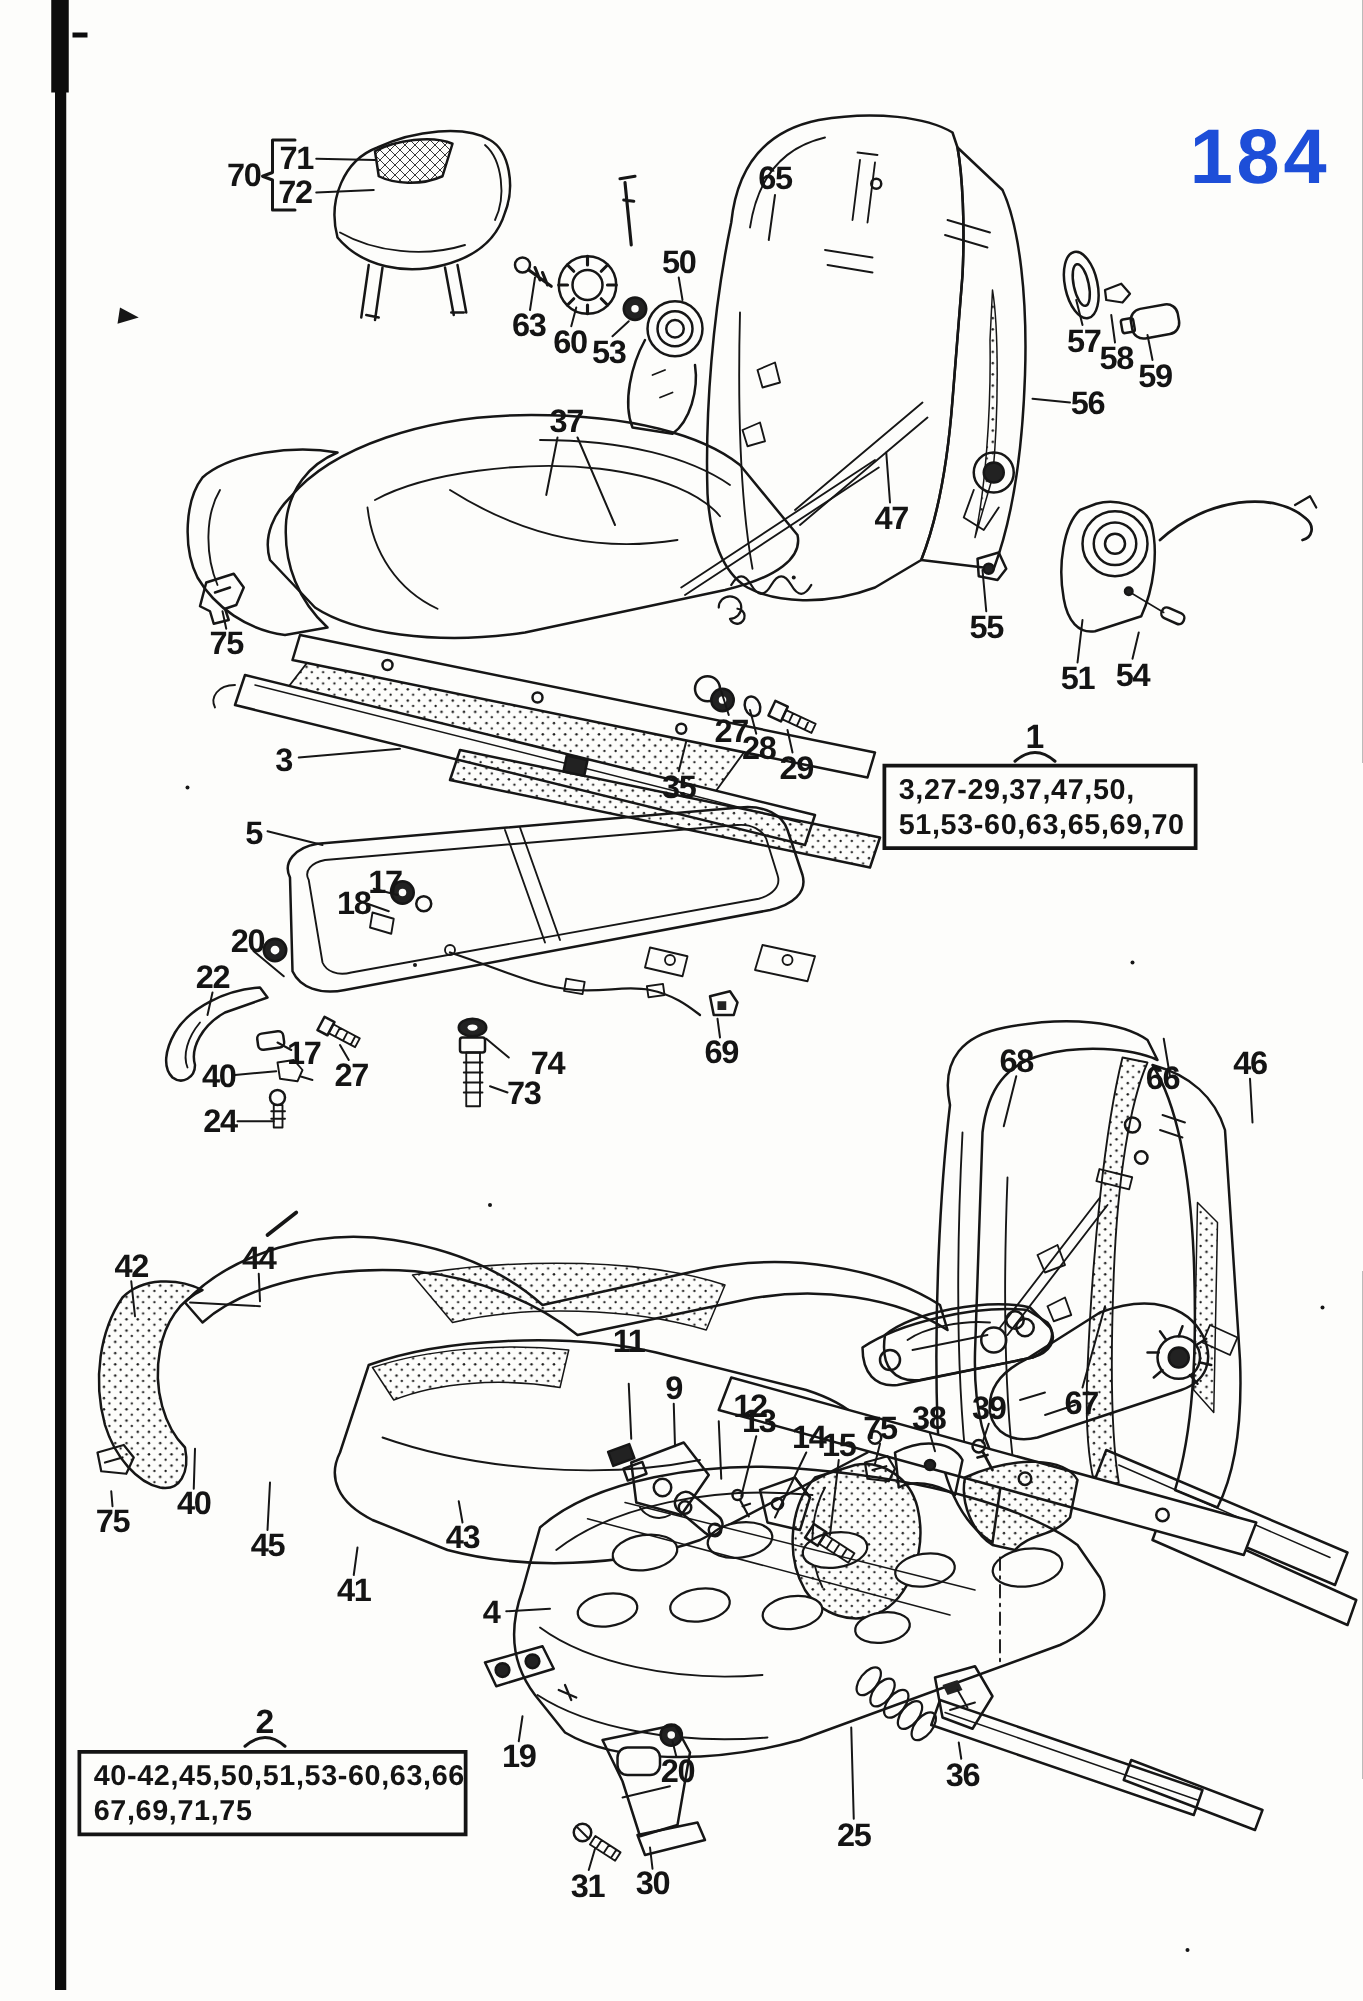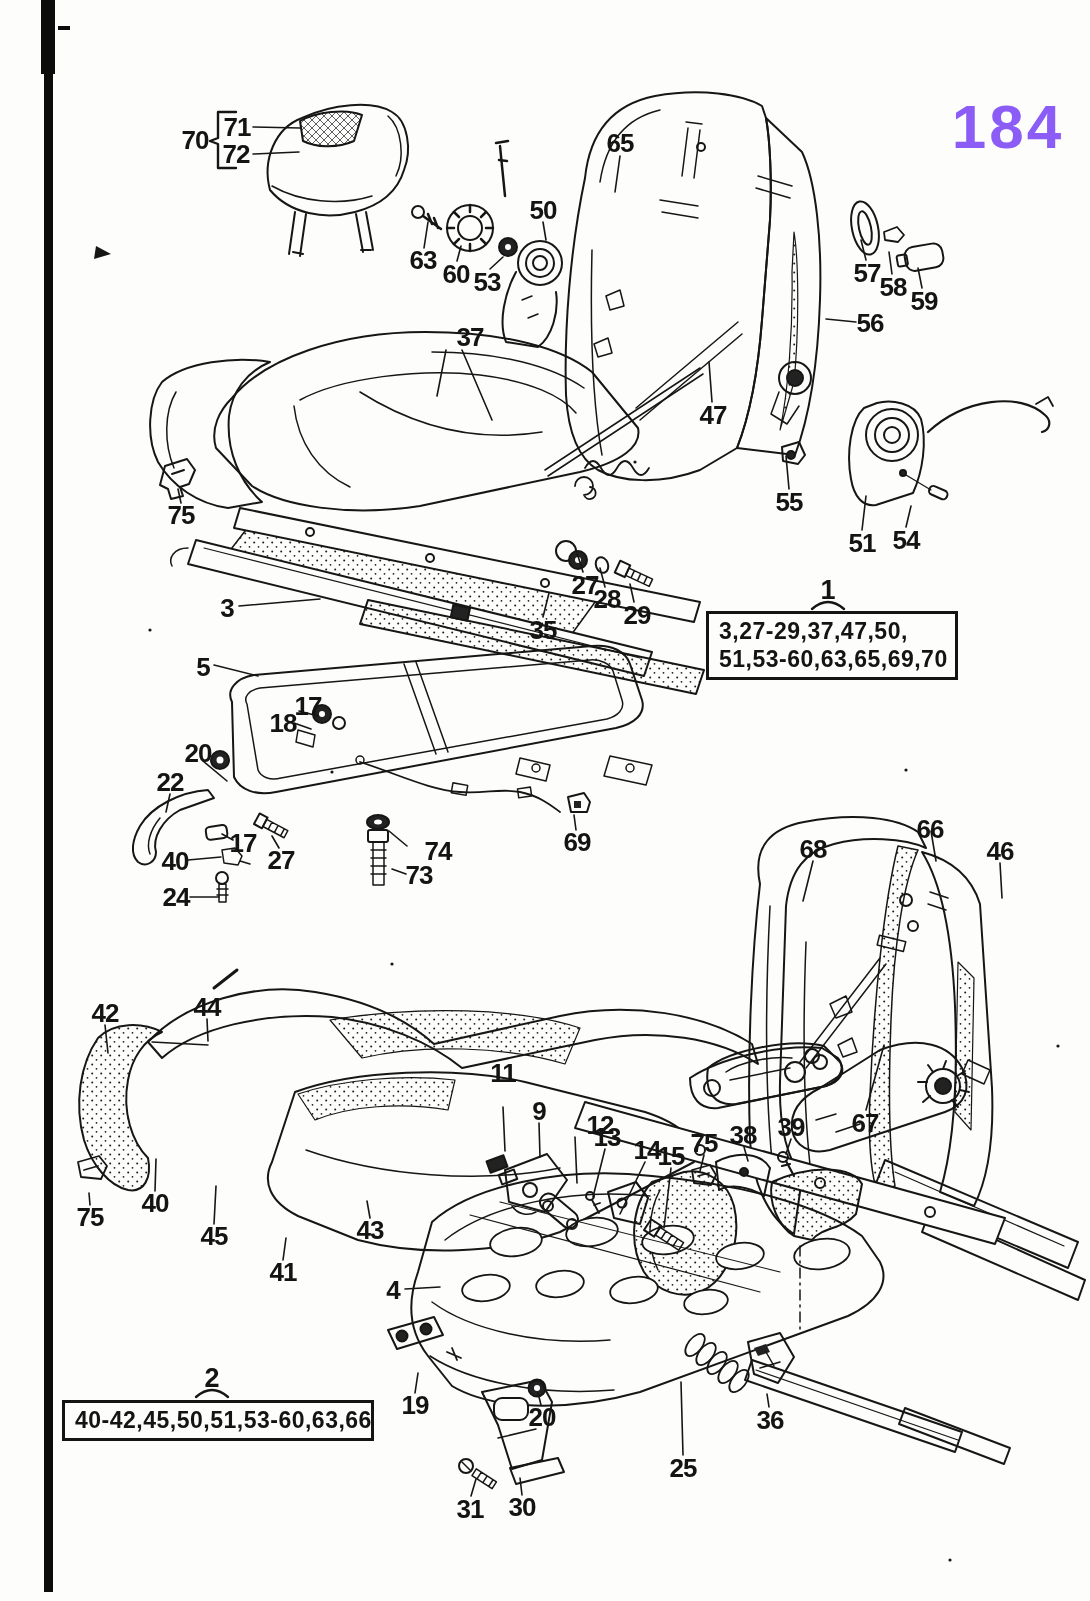--- a/index.html
+++ b/index.html
@@ -6,21 +6,21 @@
   .page{position:relative;width:1090px;height:1601px;background:#fdfdfb;overflow:hidden;
         font-family:"Liberation Sans",sans-serif;color:#111;}
   .scanbar{position:absolute;background:#0c0c0c;}
   .plabel{position:absolute;transform:translate(-50%,-50%);font-size:26px;font-weight:700;
           color:#141414;white-space:nowrap;letter-spacing:-1px;}
   .boxlabel{position:absolute;transform:translate(-50%,-50%);font-size:27px;font-weight:700;color:#141414;}
   .refbox{position:absolute;border:3px solid #141414;background:#fdfdfb;
           font-size:23px;font-weight:700;letter-spacing:.5px;line-height:28px;
           padding:3px 8px 4px 10px;color:#141414;white-space:nowrap;}
   .pagenum{position:absolute;transform:translate(-50%,-50%);font-size:62px;font-weight:700;
-           letter-spacing:3px;color:#8b5cf6;}
+           letter-spacing:3px;color:#1d4ed8;}
   svg.art{position:absolute;left:0;top:0;}
 </style>
 </head>
 <body>
 
 <div class="page">
 
   <div class="scanbar" style="left:41px;top:0;width:14px;height:74px"></div>
   <div class="scanbar" style="left:44px;top:0;width:9px;height:1592px"></div>
   <div class="scanbar" style="left:58px;top:26px;width:12px;height:4px"></div>
@@ -336,40 +336,40 @@
   <div class="plabel" style="left:543px;top:210px">50</div>
   <div class="plabel" style="left:620px;top:143px">65</div>
   <div class="plabel" style="left:867px;top:273px">57</div>
   <div class="plabel" style="left:893px;top:287px">58</div>
   <div class="plabel" style="left:924px;top:301px">59</div>
   <div class="plabel" style="left:870px;top:323px">56</div>
   <div class="plabel" style="left:713px;top:415px">47</div>
   <div class="plabel" style="left:789px;top:502px">55</div>
   <div class="plabel" style="left:862px;top:543px">51</div>
   <div class="plabel" style="left:906px;top:540px">54</div>
-  <div class="plabel" style="left:470px;top:337px">37</div>
+  <div class="plabel" style="left:453px;top:337px">37</div>
   <div class="plabel" style="left:181px;top:515px">75</div>
   <div class="plabel" style="left:227px;top:608px">3</div>
   <div class="plabel" style="left:585px;top:585px">27</div>
   <div class="plabel" style="left:607px;top:599px">28</div>
   <div class="plabel" style="left:637px;top:615px">29</div>
   <div class="plabel" style="left:543px;top:630px">35</div>
   <div class="plabel" style="left:203px;top:667px">5</div>
   <div class="plabel" style="left:308px;top:706px">17</div>
   <div class="plabel" style="left:283px;top:723px">18</div>
   <div class="plabel" style="left:198px;top:753px">20</div>
   <div class="plabel" style="left:170px;top:782px">22</div>
   <div class="plabel" style="left:175px;top:861px">40</div>
   <div class="plabel" style="left:243px;top:843px">17</div>
   <div class="plabel" style="left:281px;top:860px">27</div>
   <div class="plabel" style="left:176px;top:897px">24</div>
   <div class="plabel" style="left:438px;top:851px">74</div>
   <div class="plabel" style="left:419px;top:875px">73</div>
   <div class="plabel" style="left:577px;top:842px">69</div>
-  <div class="plabel" style="left:930px;top:829px">66</div>
+  <div class="plabel" style="left:930px;top:863px">66</div>
   <div class="plabel" style="left:813px;top:849px">68</div>
   <div class="plabel" style="left:1000px;top:851px">46</div>
   <div class="plabel" style="left:865px;top:1123px">67</div>
   <div class="plabel" style="left:105px;top:1013px">42</div>
   <div class="plabel" style="left:207px;top:1007px">44</div>
   <div class="plabel" style="left:155px;top:1203px">40</div>
   <div class="plabel" style="left:90px;top:1217px">75</div>
   <div class="plabel" style="left:214px;top:1236px">45</div>
   <div class="plabel" style="left:283px;top:1272px">41</div>
   <div class="plabel" style="left:370px;top:1230px">43</div>
@@ -392,15 +392,16 @@
 
   <div class="boxlabel" style="left:828px;top:590px">1</div>
   <div class="refbox" style="left:706px;top:611px;width:228px">
     <div>3,27-29,37,47,50,</div>
     <div>51,53-60,63,65,69,70</div>
   </div>
 
   <div class="boxlabel" style="left:212px;top:1378px">2</div>
   <div class="refbox" style="left:62px;top:1400px;width:288px">
     <div>40-42,45,50,51,53-60,63,66</div>
+    <div>67,69,71,75</div>
   </div>
 
 </div>
 
 </body></html>

